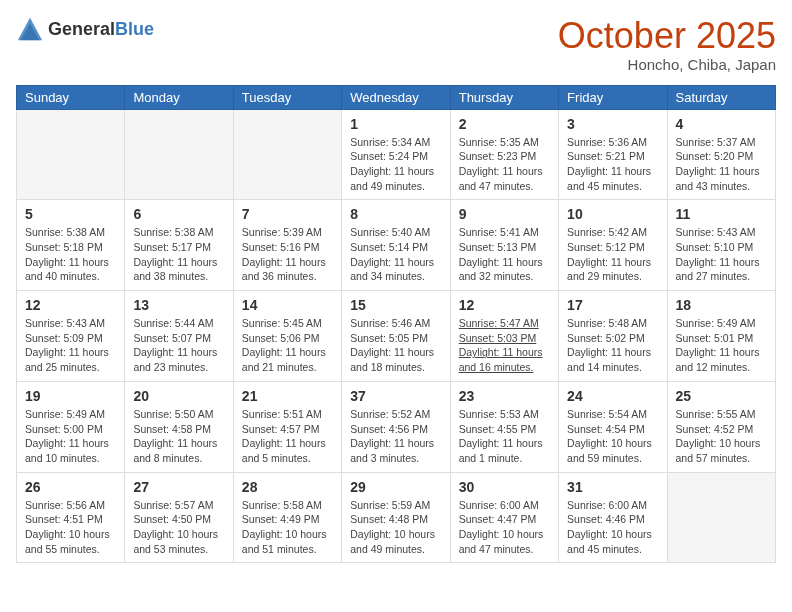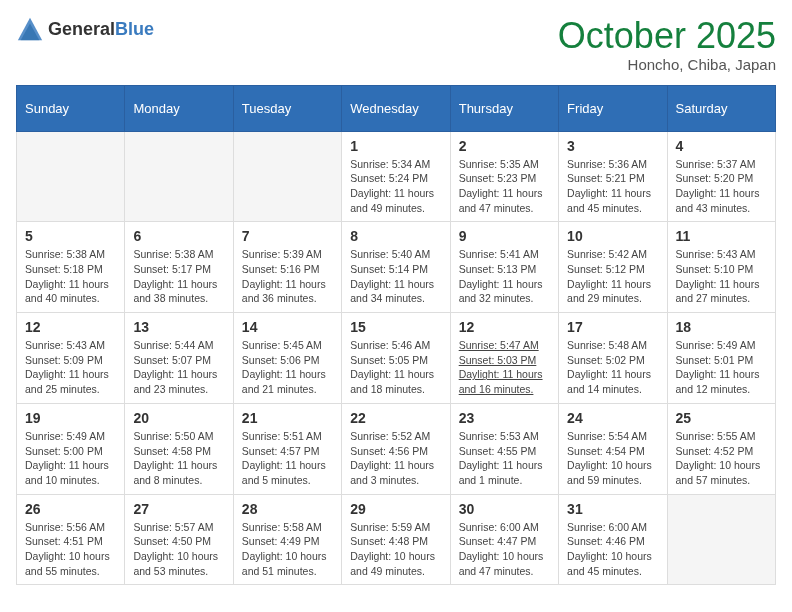--- a/index.html
+++ b/index.html
@@ -39,37 +39,37 @@
     .logo-icon {
       width: 28px;
       height: 28px;
     }
     .title-block {
       text-align: right;
     }
     .calendar-title {
       font-size: 36px;
       font-weight: 300;
-      color: #15803d;
+      color: #c2410c;
       line-height: 1.1;
     }
     .calendar-subtitle {
       font-size: 15px;
       color: #555;
     }
     .calendar {
       width: 100%;
       border-collapse: collapse;
       border: 1px solid #ccc;
     }
     .calendar th {
       background-color: #2f6eb5;
       color: #fff;
       text-align: left;
-      padding: 15px 8px;
+      padding: 4px 8px;
       font-size: 13px;
       font-weight: normal;
       border: 1px solid #2a5fa0;
     }
     .calendar td {
       vertical-align: top;
       padding: 6px 8px;
       border: 1px solid #ddd;
       width: calc(100% / 7);
       min-height: 80px;
@@ -280,21 +280,21 @@
 and 8 minutes.</div>
         </td>
         <td>
           <span class="day-number">21</span>
           <div class="day-info" style="white-space: pre-line;">Sunrise: 5:51 AM
 Sunset: 4:57 PM
 Daylight: 11 hours
 and 5 minutes.</div>
         </td>
         <td>
-          <span class="day-number">22</span>
+          <span class="day-number">37</span>
           <div class="day-info" style="white-space: pre-line;">Sunrise: 5:52 AM
 Sunset: 4:56 PM
 Daylight: 11 hours
 and 3 minutes.</div>
         </td>
         <td>
           <span class="day-number">23</span>
           <div class="day-info" style="white-space: pre-line;">Sunrise: 5:53 AM
 Sunset: 4:55 PM
 Daylight: 11 hours

